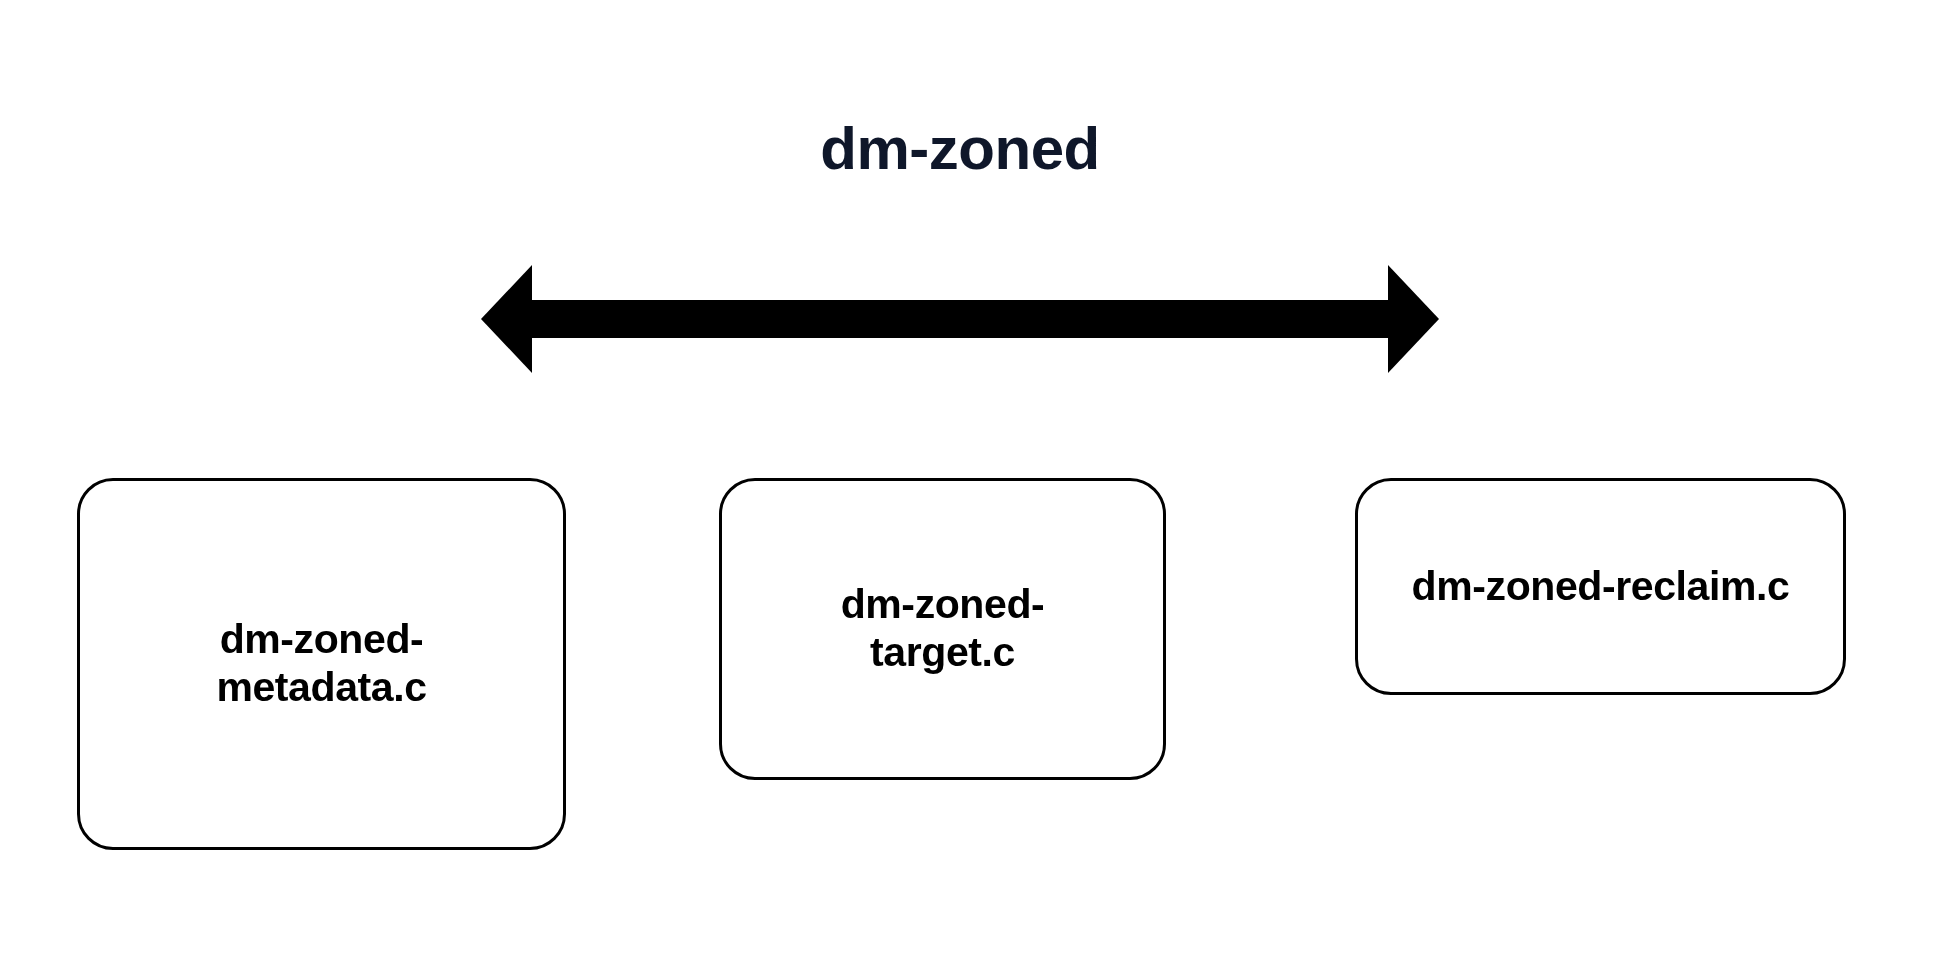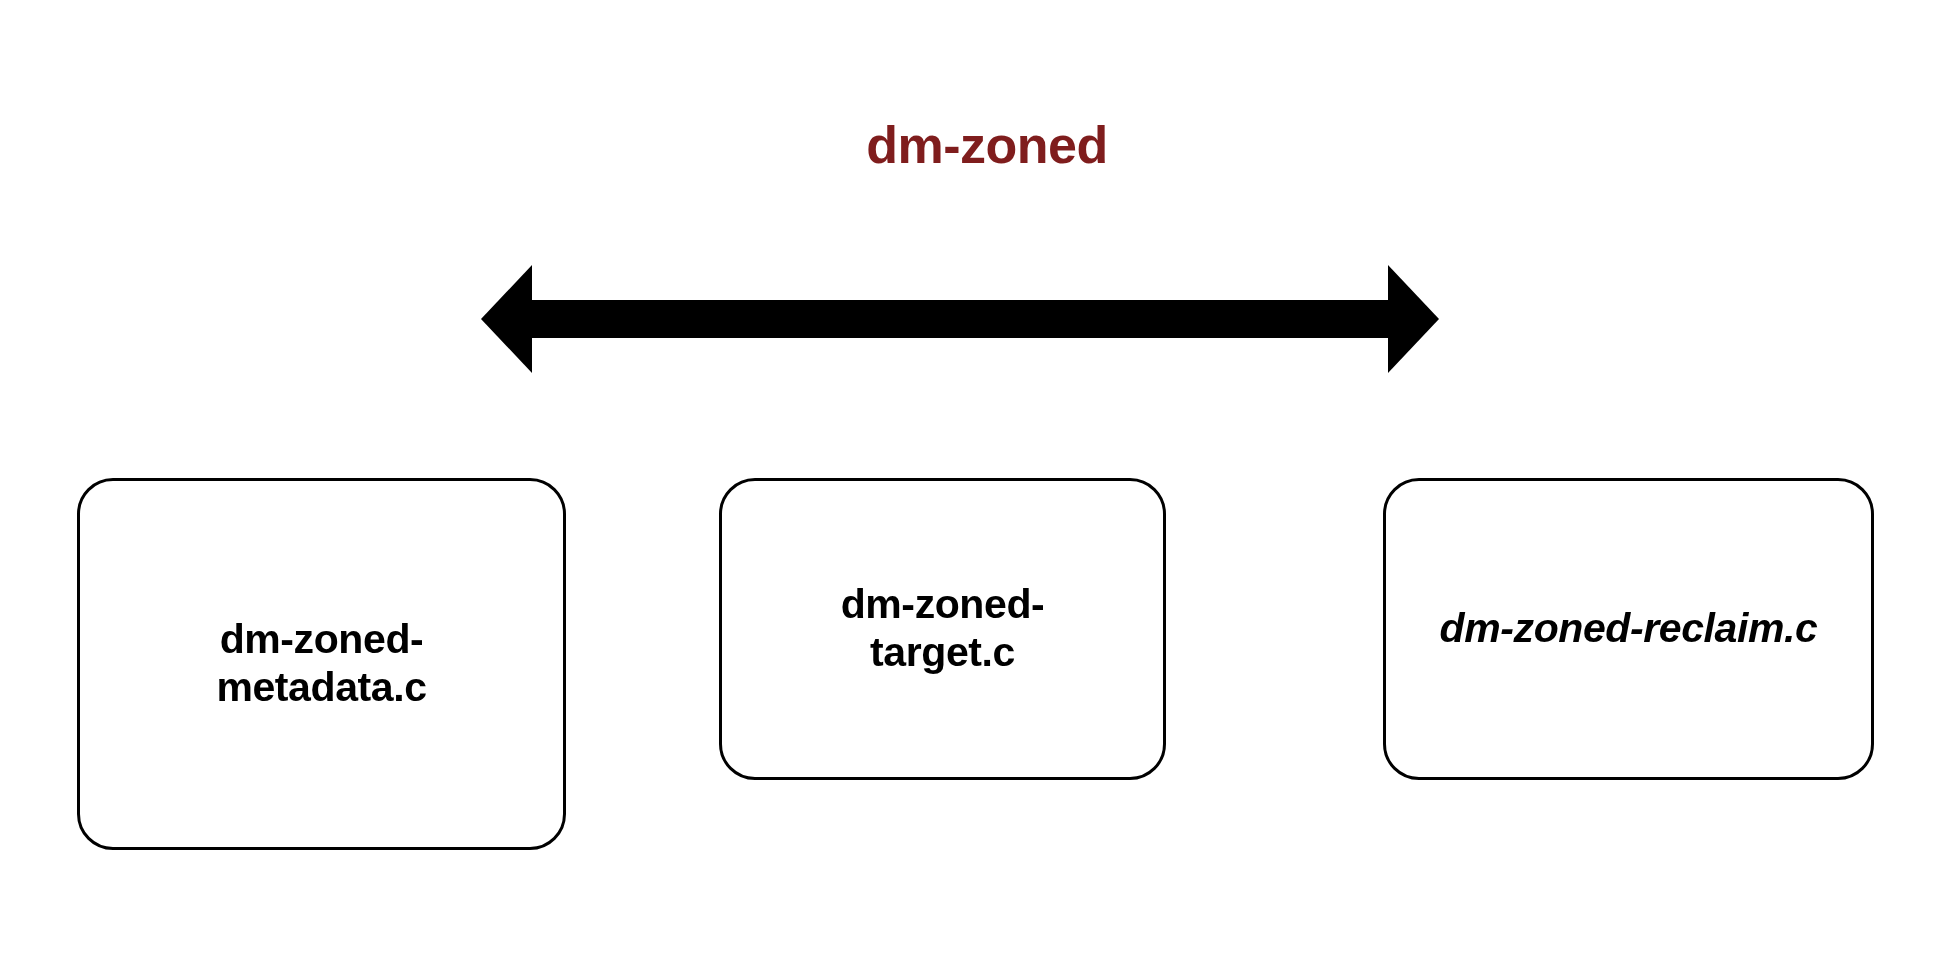--- a/index.html
+++ b/index.html
@@ -16,29 +16,29 @@
   #canvas {
     position: relative;
     width: 1938px;
     height: 974px;
     background: #ffffff;
     overflow: hidden;
   }
   
   .title-shift {
     position: absolute;
-    left: 508px;
+    left: 481px;
     top: 119px;
     width: 958px;
     text-align: center;
-    font-size: 52px;
+    font-size: 60px;
     font-weight: bold;
     line-height: 1.0;
     letter-spacing: -0.5px;
-    color: #7f1d1d;
+    color: #0f172a;
     white-space: nowrap;
   }
 
   
   .arrow-wrap {
     position: absolute;
     left: 470px;
     top: 255px;
     width: 980px;
     height: 130px;
@@ -62,21 +62,21 @@
     font-weight: bold;
     line-height: 1.17;
     letter-spacing: -0.4px;
     color: #000000;
     max-width: 78%;
     word-break: break-word;
   }
 
   #box-0 { left: 77px;   top: 478px; width: 489px; height: 372px; }
   #box-1 { left: 719px;  top: 478px; width: 447px; height: 302px; justify-content: center; }
-  #box-2 { left: 1383px; top: 478px; width: 491px; height: 302px; font-style: italic; }
+  #box-2 { left: 1355px; top: 478px; width: 491px; height: 217px; }
 </style>
 </head>
 <body>
 
 <div id="canvas">
 
   <div class="title-shift">dm-zoned</div>
 
   <div class="arrow-wrap">
     <svg width="980" height="130" viewBox="0 0 980 130" xmlns="http://www.w3.org/2000/svg">

